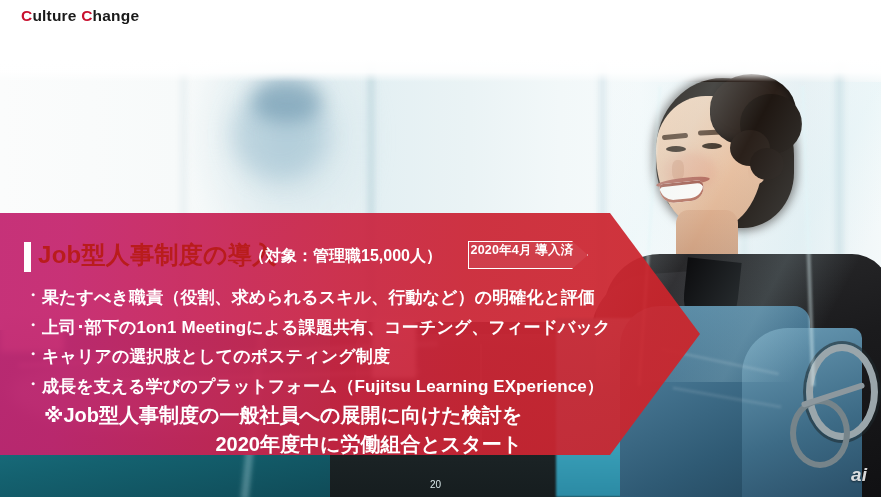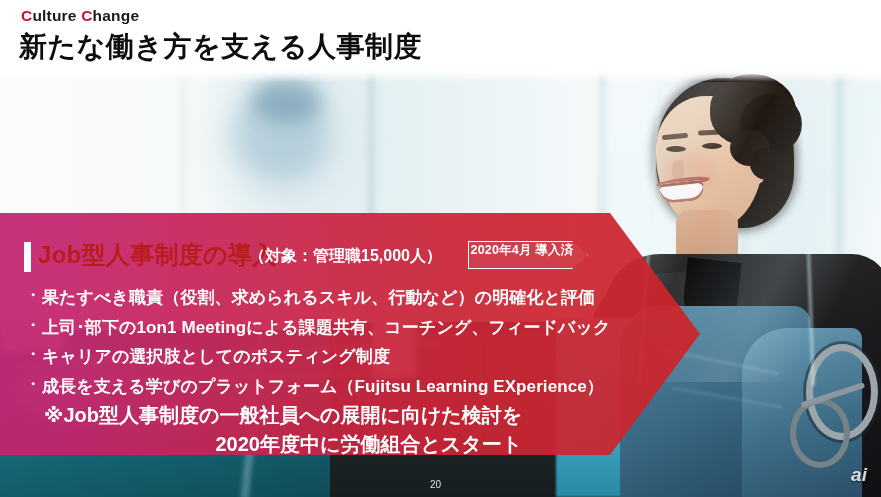--- a/index.html
+++ b/index.html
@@ -364,20 +364,19 @@
     <div class="note">
       <span>※Job型人事制度の一般社員への展開に向けた検討を</span>
       <span class="l2">2020年度中に労働組合とスタート</span>
     </div>
   </div>
 
   <div class="header">
     <div class="eyebrow">
       <span class="hl">C</span><span>ulture </span><span class="hl">C</span><span>hange</span>
     </div>
-    <div class="title">新たな働き方を支える人事制度</div>
   </div>
 
 
   <div class="pagenum">20</div>
   <div class="wm">ai</div>
 
 </div>
 
 </body></html>

